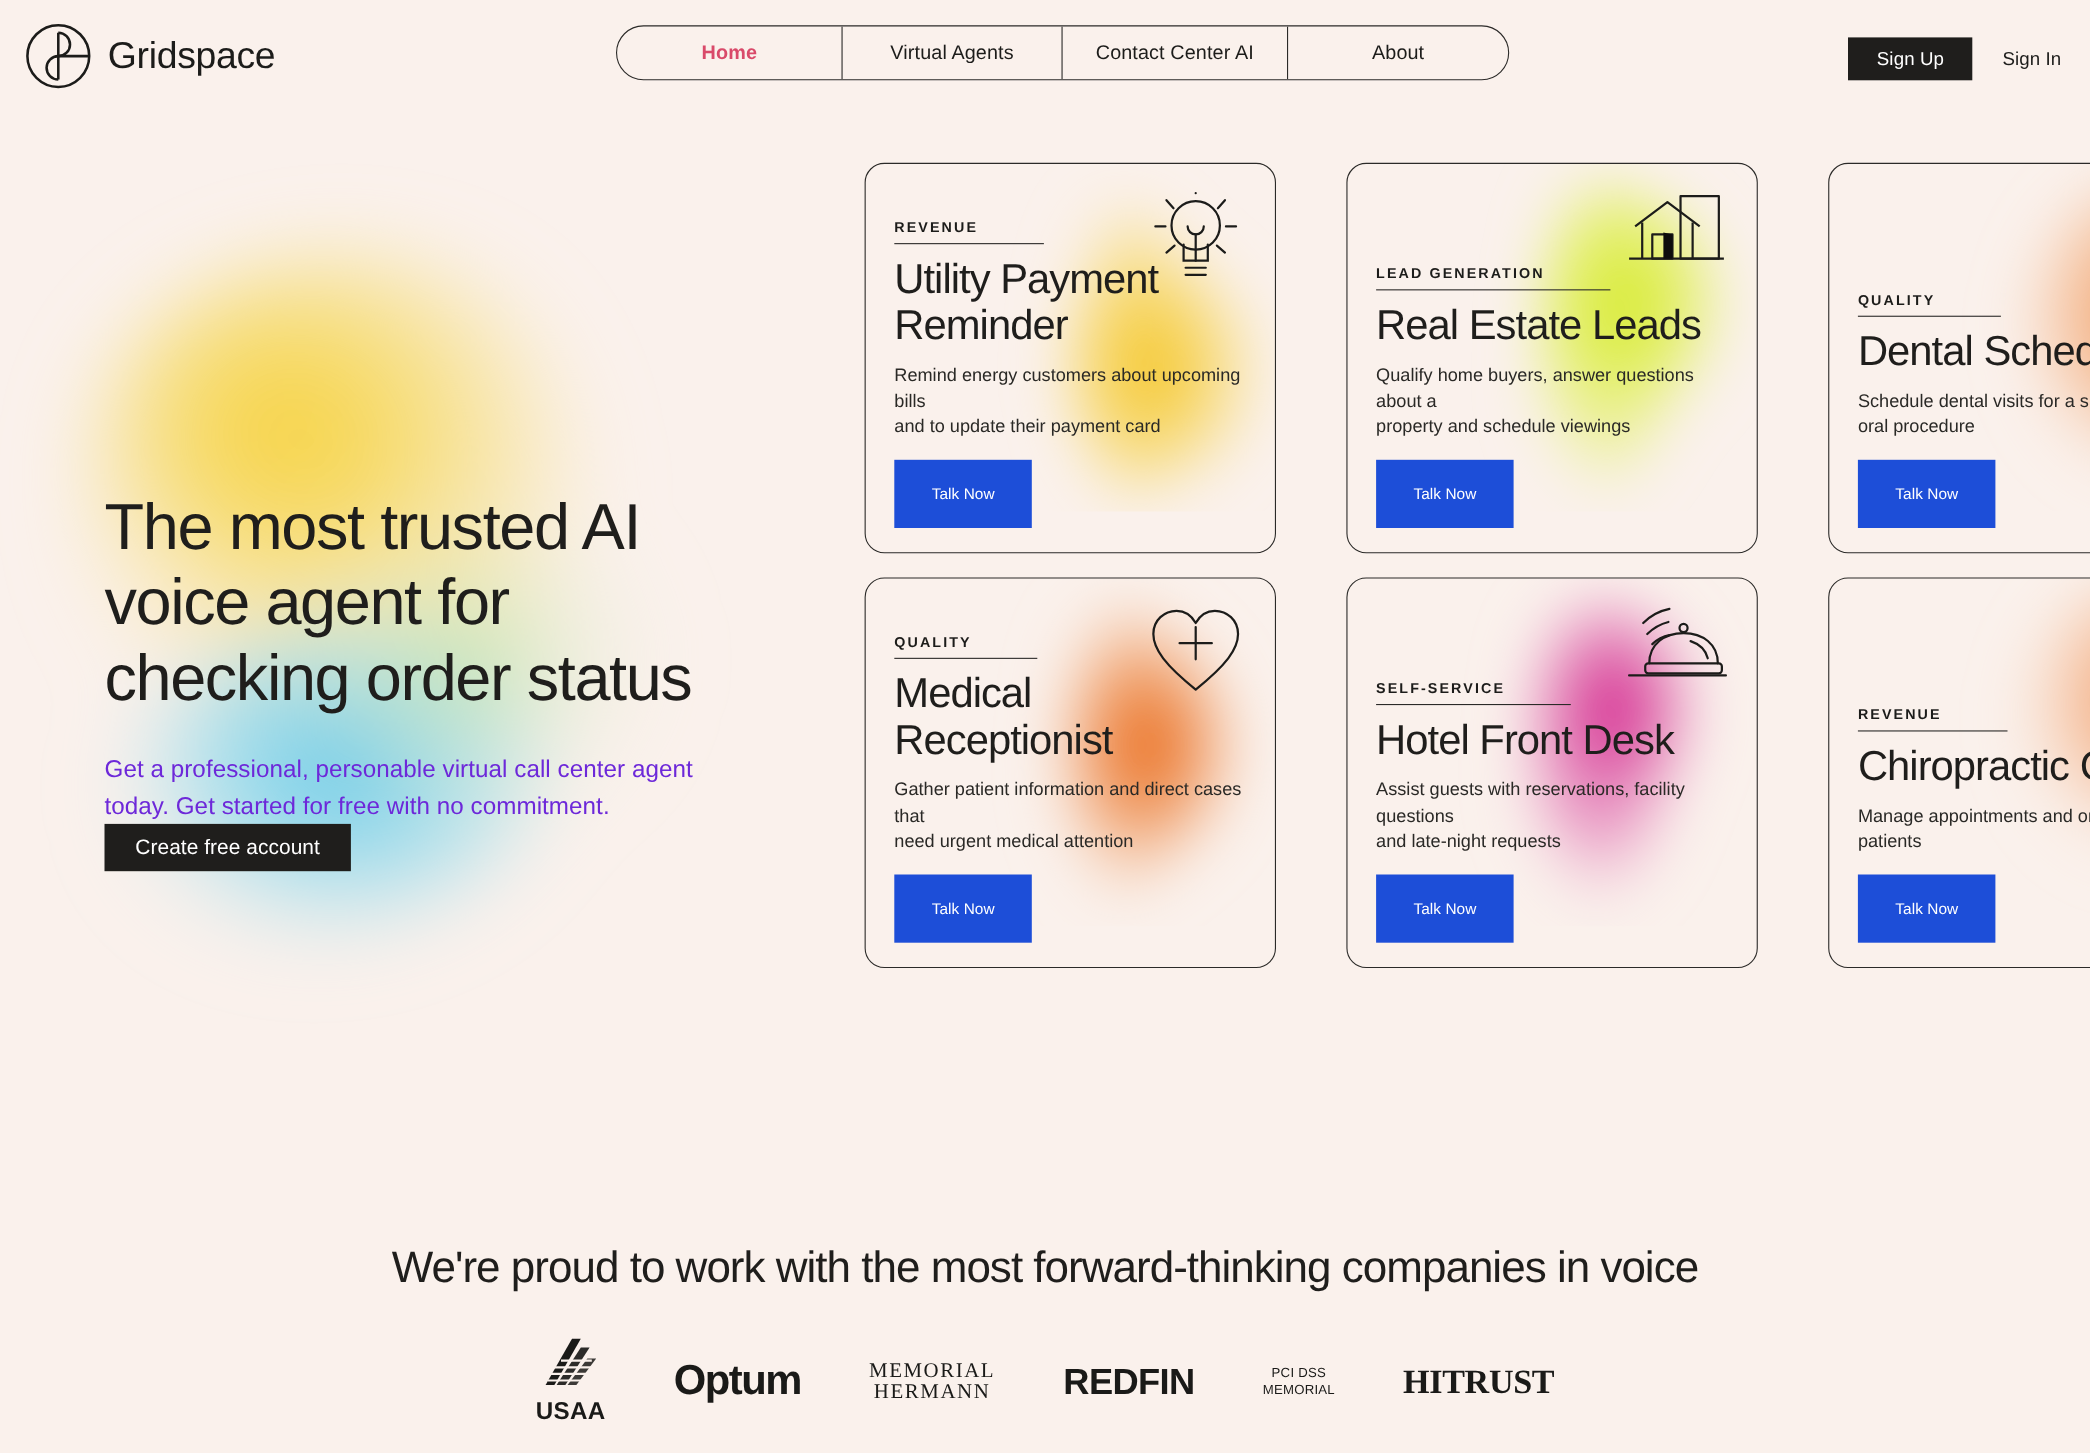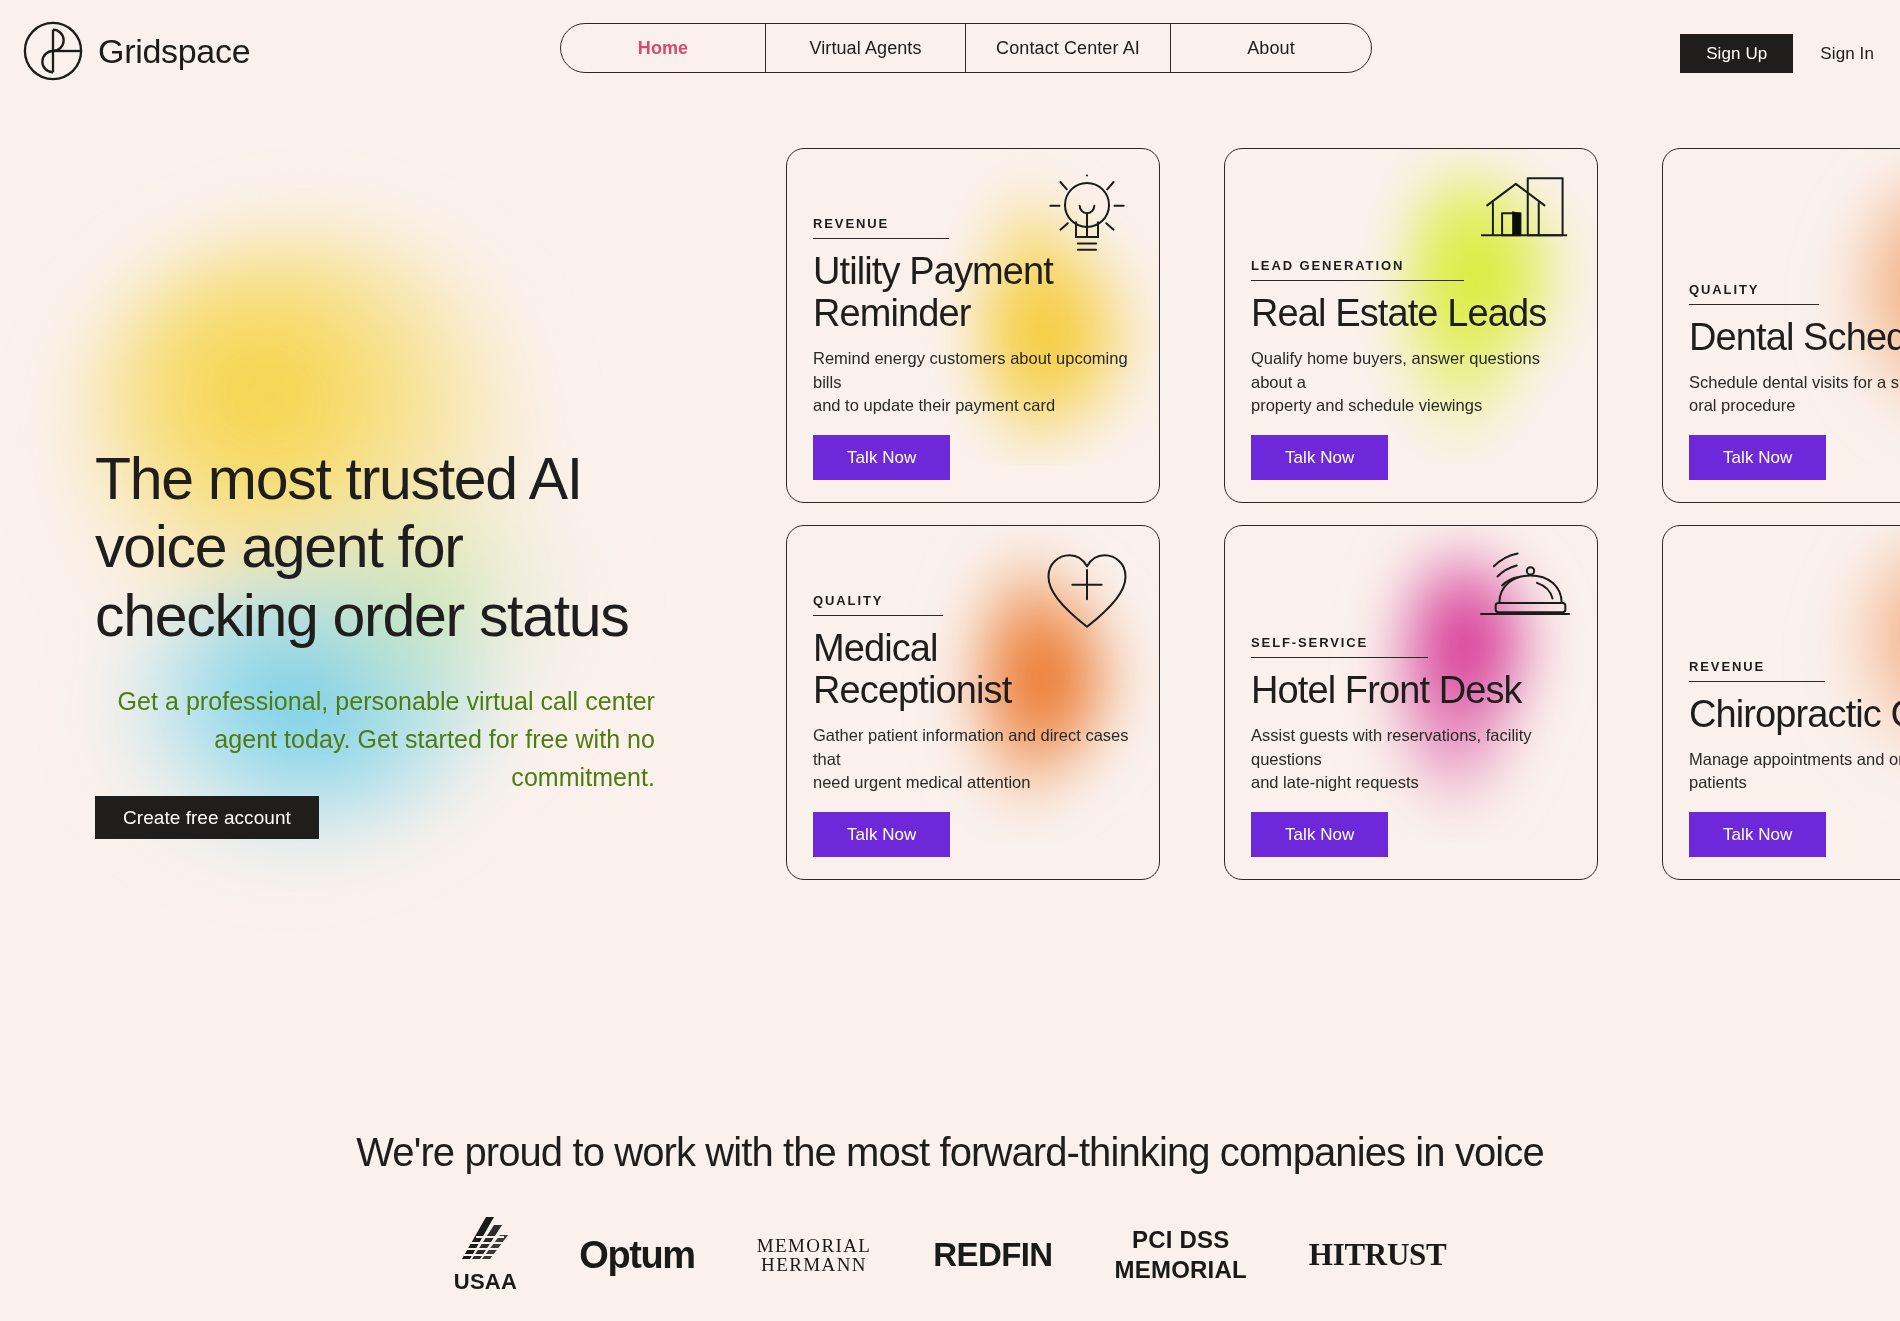--- a/index.html
+++ b/index.html
@@ -56,22 +56,22 @@
 
   
   .hero { position: absolute; left: 0; top: 120px; width: 720px; height: 800px; }
   .blobwrap { position: absolute; left: -40px; top: 0; width: 720px; height: 820px; pointer-events: none; }
   .hero-copy { position: absolute; left: 95px; top: 325px; width: 580px; }
   .hero-title {
     font-size: 59px; line-height: 1.16; font-weight: 400; letter-spacing: -1.3px;
     color: #1f1e1c;
   }
   .hero-sub {
-    margin-top: 32px; font-size: 25px; line-height: 1.52; color: #4d7c0f;
-    letter-spacing: 0.05px; max-width: 560px; text-align: right;
+    margin-top: 32px; font-size: 22px; line-height: 1.52; color: #6d28d9;
+    letter-spacing: 0.05px; max-width: 560px;
   }
   .btn-cta {
     display: inline-block; background: #1f1e1c; color: #fff;
     font-size: 19px; padding: 12px 28px; border: none; cursor: pointer; line-height: 1;
     letter-spacing: 0.05px;
   }
 
   
   .cards {
     position: absolute; left: 742px; top: 148px;
@@ -92,22 +92,22 @@
   }
   .card-title {
     font-size: 38px; line-height: 1.1; font-weight: 400; letter-spacing: -0.9px;
     color: #1f1e1c; white-space: pre-line; margin-bottom: 12px;
   }
   .card-desc {
     font-size: 16.5px; line-height: 1.44; color: #2a2926; margin-bottom: 17px;
     white-space: pre-line;
   }
   .btn-talk {
-    background: #6d28d9; color: #fff; font-size: 17px; border: none;
-    padding: 14px 34px; cursor: pointer; line-height: 1; letter-spacing: 0.05px;
+    background: #1d4ed8; color: #fff; font-size: 14px; border: none;
+    padding: 24px 34px; cursor: pointer; line-height: 1; letter-spacing: 0.05px;
   }
 
   
   .proof { position: absolute; left: 0; top: 1130px; width: 1900px; text-align: center; }
   .proof-title {
     font-size: 40px; font-weight: 400; letter-spacing: -0.9px; color: #1f1e1c;
   }
   .logos {
     margin-top: 40px; display: flex; align-items: center; justify-content: center;
     gap: 62px;
@@ -117,21 +117,21 @@
   .logo-mh {
     font-family: "Liberation Serif", serif; text-align: center; line-height: 1.0;
     color: #1a1a18;
   }
   .logo-mh .l1 { font-size: 19px; letter-spacing: 1.4px; display:block; }
   .logo-mh .l2 { font-size: 19px; letter-spacing: 1.4px; display:block; }
   .logo-redfin {
     font-size: 33px; font-weight: 700; letter-spacing: -0.6px; color: #1a1a18;
     font-family: "Liberation Sans", sans-serif;
   }
-  .logo-pci { font-size: 24px; font-weight: 700; line-height: 1.25; color: #1a1a18; text-align:center; letter-spacing: .2px;}
+  .logo-pci { font-size: 12px; font-weight: 400; line-height: 1.25; color: #1a1a18; text-align:center; letter-spacing: .2px;}
   .logo-hitrust {
     font-family: "Liberation Serif", serif; font-size: 31px; font-weight: 700;
     letter-spacing: -0.3px; color: #1a1a18;
   }
   .logo-usaa { text-align: center; color:#1a1a18; }
   .logo-usaa .usaa-txt { font-size: 22px; font-weight: 700; letter-spacing: .3px; margin-top: 2px; }
 </style>
 </head>
 <body>
 

